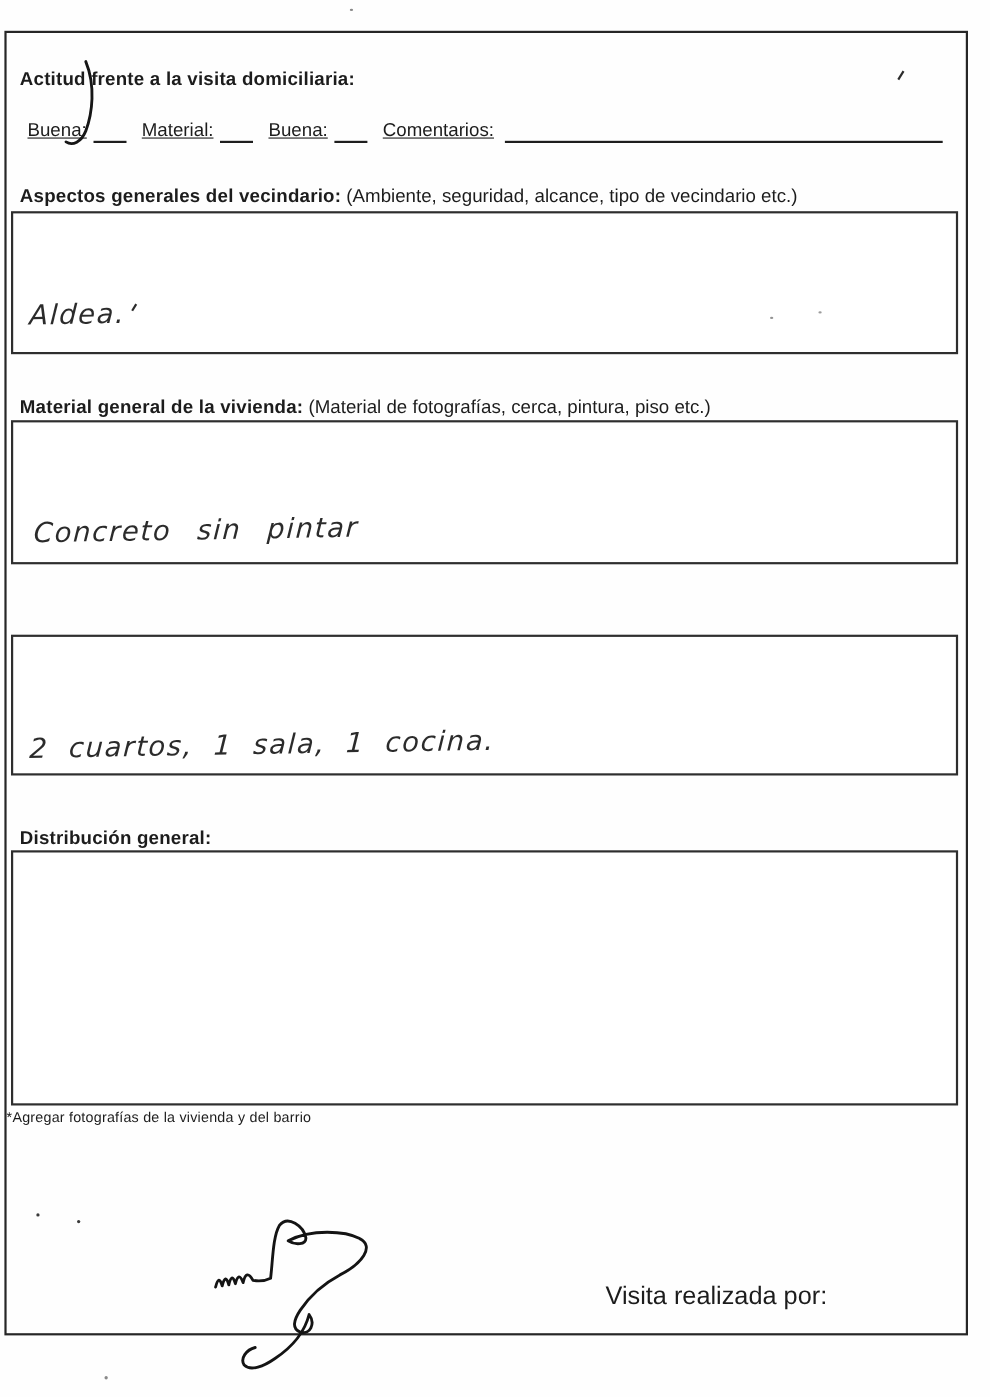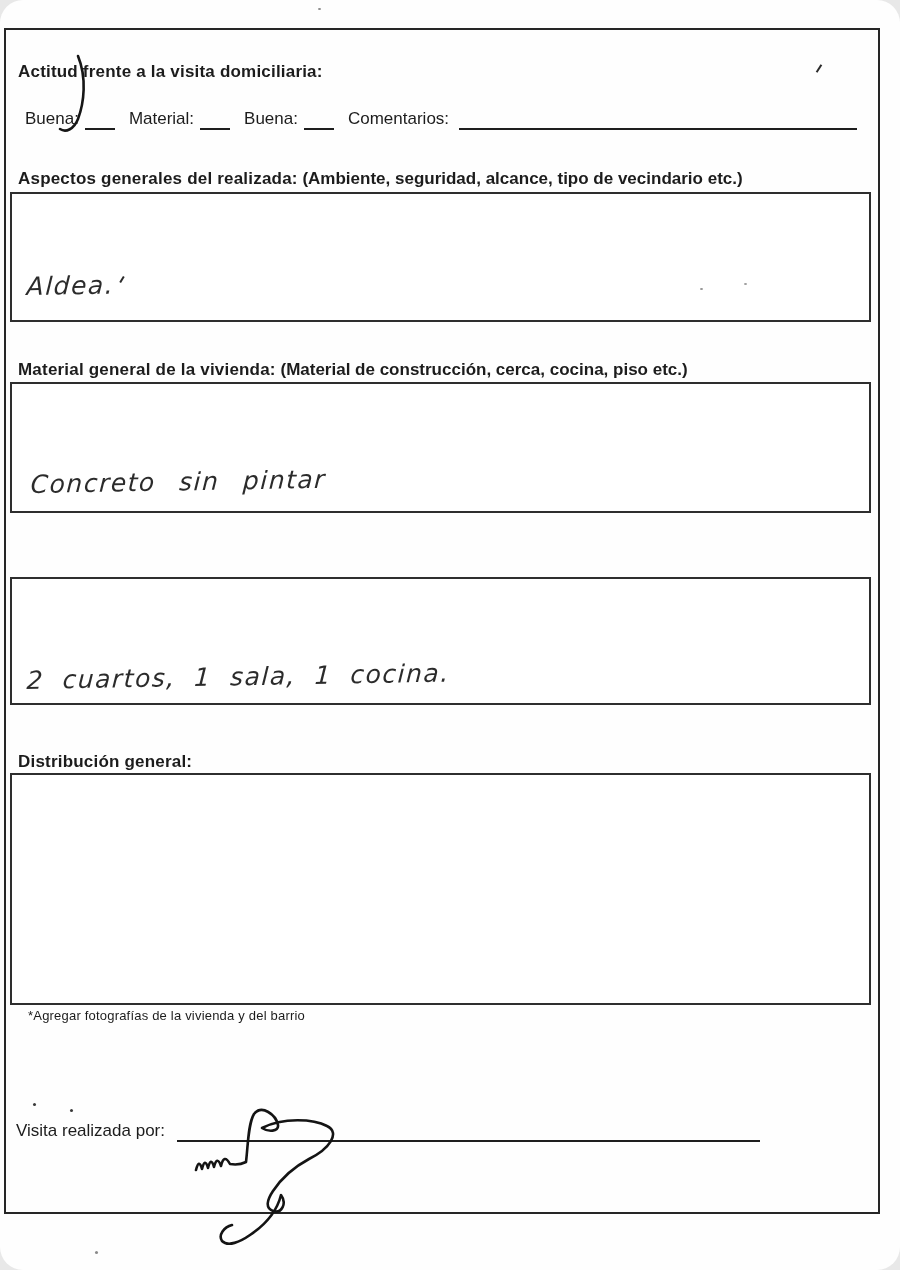--- a/index.html
+++ b/index.html
@@ -3,50 +3,49 @@
 <meta charset="utf-8">
 <style>
   html,body{margin:0;padding:0;background:#e8e8e8;}
   .page{
     position:relative;
     width:900px;height:1270px;
     background:#fefefe;
     font-family:"Liberation Sans",sans-serif;
     color:#1c1c1c;
     overflow:hidden;
-    border-radius:23px;
   }
   .frame{
     position:absolute;left:4px;top:28px;
     width:876px;height:1186px;
     border:2px solid #262626;
     box-sizing:border-box;
   }
   .title{
     position:absolute;left:18px;
     font-size:17px;font-weight:bold;letter-spacing:.2px;
   }
   .sec-label{
     position:absolute;left:18px;
     font-size:17px;white-space:nowrap;
   }
   .sec-label b{font-weight:bold;letter-spacing:.2px;}
-  .sec-label .hint{font-weight:bold;}
+  .sec-label .hint{font-weight:normal;}
   .box{
     position:absolute;left:10px;width:861px;
     border:2px solid #2e2e2e;
     box-sizing:border-box;
     background:#fff;
   }
   .att-row{
     position:absolute;left:25px;top:108px;width:832px;
     display:flex;align-items:flex-end;
     font-size:17px;
   }
-  .att-row .lbl{margin-right:6px;white-space:nowrap;line-height:22px;}
+  .att-row .lbl{margin-right:6px;white-space:nowrap;line-height:22px;text-decoration:underline;}
   .blank{
     display:inline-block;width:30px;height:20px;
     border-bottom:2px solid #1e1e1e;
     margin-right:14px;position:relative;
   }
   .fill-line{
     flex:1 1 auto;height:20px;
     border-bottom:2px solid #1e1e1e;
     margin-left:4px;
   }
@@ -56,26 +55,26 @@
     font-style:italic;
     font-size:25px;
     color:#1b1b1b;
     letter-spacing:1.5px;
     white-space:nowrap;
     transform:rotate(-1deg) skewX(-4deg);
     transform-origin:left bottom;
     opacity:.93;
   }
   .footnote{
-    position:absolute;left:28px;top:1008px;
+    position:absolute;left:6px;top:1008px;
     font-size:13px;letter-spacing:.2px;
   }
   .visit-row{
-    position:absolute;left:16px;top:1120px;width:744px;
-    display:flex;align-items:flex-end;font-size:17px;
+    position:absolute;left:16px;top:1166px;width:744px;
+    display:flex;align-items:flex-end;font-size:23px;flex-direction:column;
   }
   .visit-row .lbl{white-space:nowrap;line-height:22px;margin-right:8px;}
   .svg-ink{position:absolute;pointer-events:none;}
   .speck{position:absolute;background:#3a3a3a;border-radius:50%;}
   .tickmark{position:absolute;width:2px;height:9px;background:#2b2b2b;transform:rotate(32deg);}
 </style>
 </head>
 <body>
 
 <div class="page">
@@ -92,30 +91,30 @@
     <span class="blank"></span>
     <span class="lbl">Comentarios:</span>
     <span class="fill-line"></span>
   </div>
 
   <svg class="svg-ink" style="left:56px;top:50px" width="54" height="86" viewBox="0 0 54 86">
     <path d="M 4,79 C 10,83 18,79 22,69 C 28,53 31,28 22,6" fill="none" stroke="#161616" stroke-width="2.6" stroke-linecap="round"></path>
   </svg>
 
   <div class="sec-label" style="top:169px">
-    <b>Aspectos generales del realizada:</b>
+    <b>Aspectos generales del vecindario:</b>
     <span class="hint">(Ambiente, seguridad, alcance, tipo de vecindario etc.)</span>
   </div>
   <div class="box" style="top:192px;height:130px"></div>
   <span class="handwriting" style="left:26px;top:272px">Aldea.</span>
   <div class="tickmark" style="left:121px;top:276px;height:7px"></div>
 
   <div class="sec-label" style="top:360px">
     <b>Material general de la vivienda:</b>
-    <span class="hint">(Material de construcción, cerca, cocina, piso etc.)</span>
+    <span class="hint">(Material de fotografías, cerca, pintura, piso etc.)</span>
   </div>
   <div class="box" style="top:382px;height:131px"></div>
   <span class="handwriting" style="left:30px;top:470px;word-spacing:14px">Concreto sin pintar</span>
 
   <div class="box" style="top:577px;height:128px"></div>
   <span class="handwriting" style="left:26px;top:666px;word-spacing:9px">2 cuartos, 1 sala, 1 cocina.</span>
 
   <div class="sec-label" style="top:752px">
     <b>Distribución general:</b>
     <span class="hint"></span>

